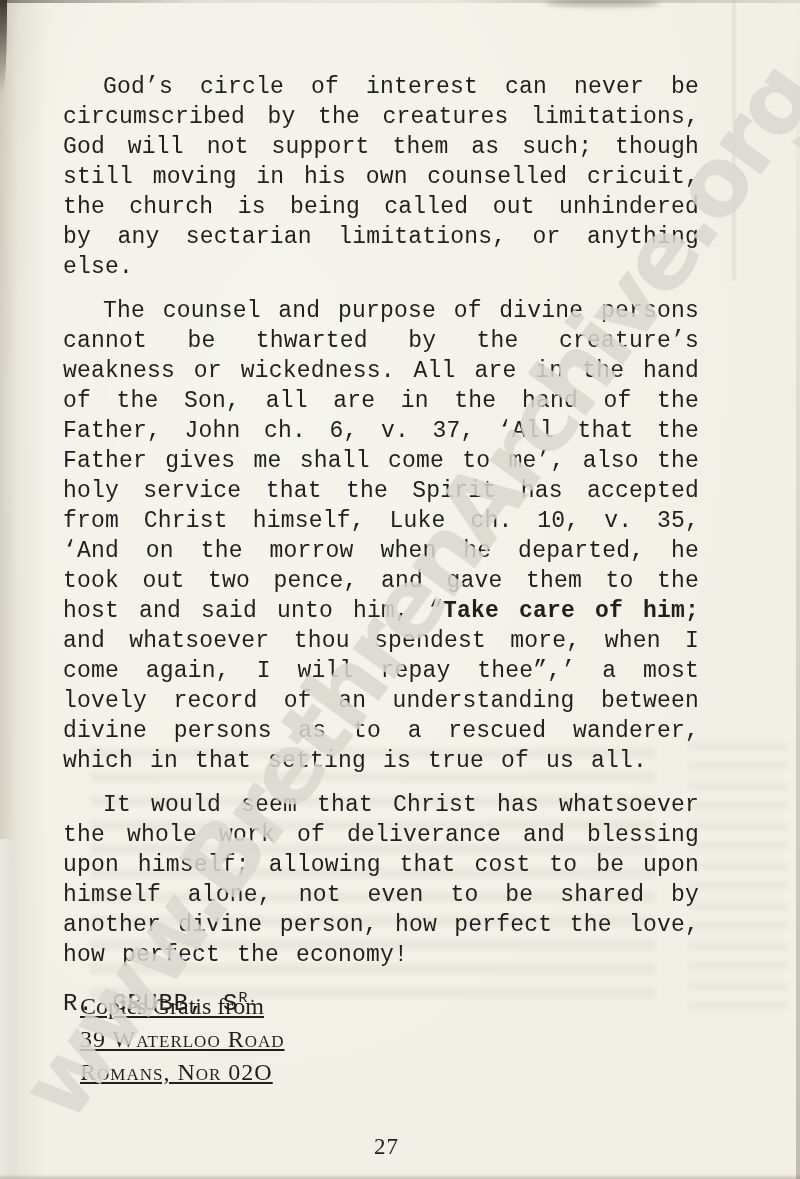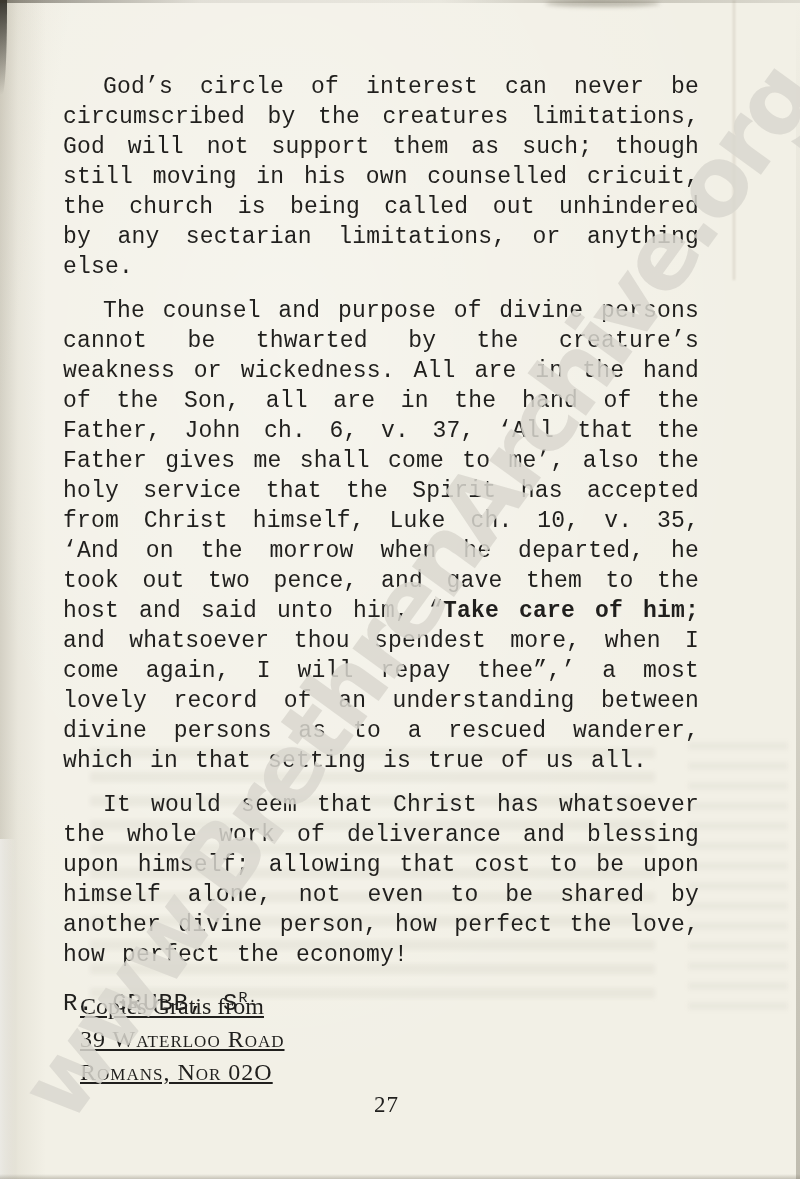--- a/index.html
+++ b/index.html
@@ -62,21 +62,21 @@
     letter-spacing: 1px;
     text-indent: 0;
   }
   .signature-line .sig-sup { font-size: 15px; vertical-align: 8px; letter-spacing: 0.5px; }
 
   
   .distribution-block { position: absolute; left: 80px; top: 990px; text-decoration: underline; }
   .dist-line { margin: 0; font-size: 24px; line-height: 33px; }
   .smallcaps { font-variant: small-caps; letter-spacing: 1px; }
 
-  .page-number { position: absolute; left: 374px; top: 1092px; font-size: 23px; letter-spacing: 1px; }
+  .page-number { position: absolute; left: 374px; top: 1134px; font-size: 23px; letter-spacing: 1px; }
 
   
   .watermark {
     position: absolute;
     left: 417px; top: 592px;
     transform: translate(-50%, -50%) rotate(-54deg);
     transform-origin: center center;
     white-space: nowrap;
     font-family: "DejaVu Sans", sans-serif;
     font-weight: bold;

